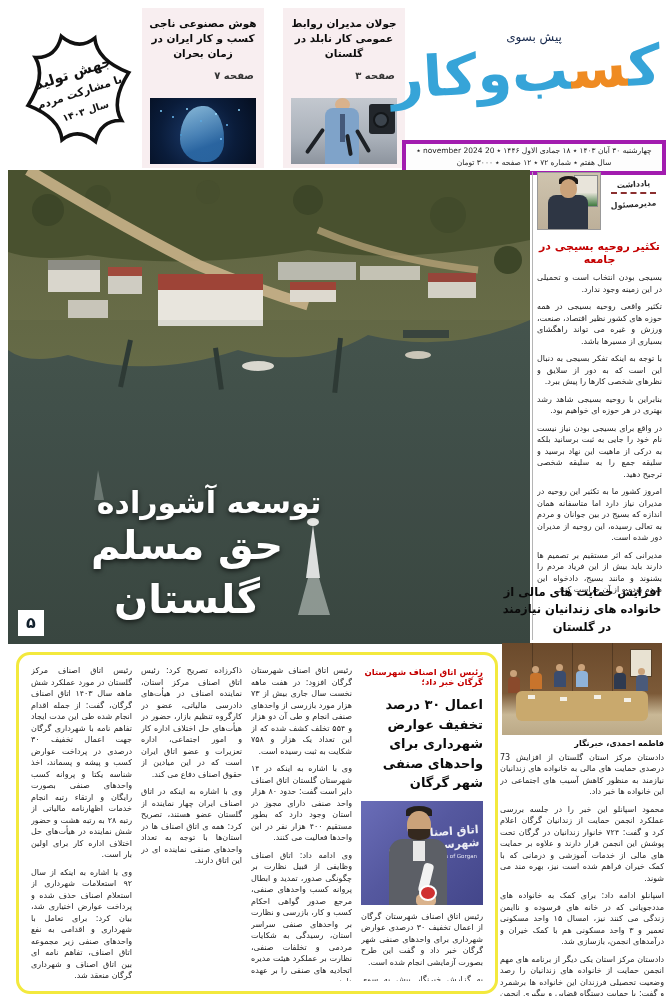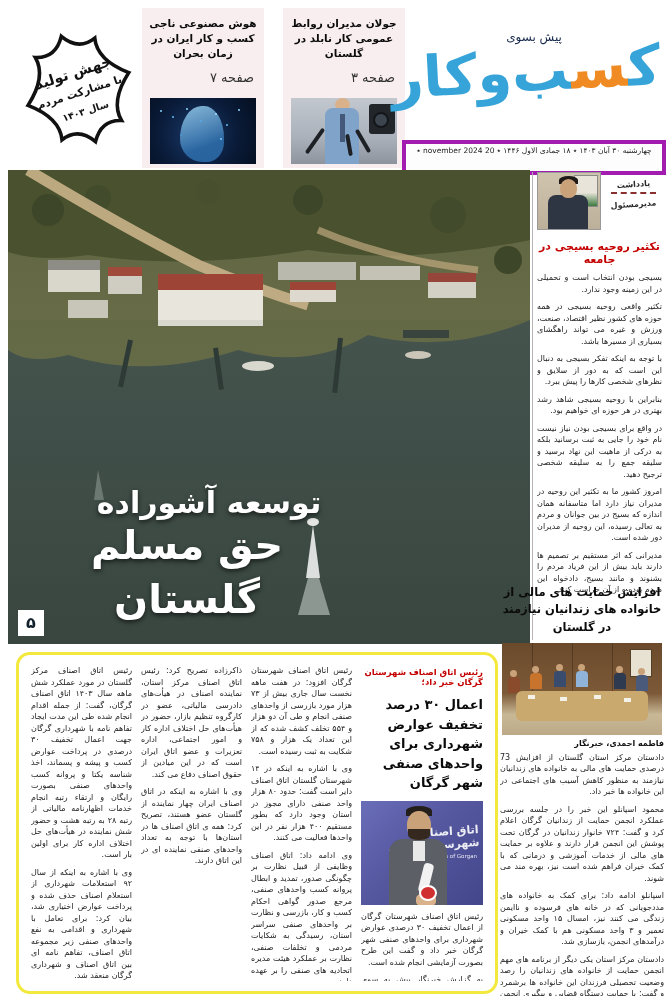--- a/index.html
+++ b/index.html
@@ -10,21 +10,21 @@
   
   .logo-block{left:408px;top:6px;width:252px;height:132px;text-align:center;}
   .logo-pre{font-size:12px;font-weight:normal;color:#17294d;letter-spacing:1px;margin-top:24px;}
   .logo-word{font-size:56px;font-weight:900;line-height:1.0;transform:rotate(-3deg);display:inline-block;}
   .lg-b{color:#36a4d8;} .lg-o{color:#ef8b22;}
   .datebox{left:402px;top:140px;width:256px;height:26px;border:4px solid #a21caf;background:#fdfdfd;
            text-align:center;font-size:7.5px;line-height:12px;color:#222;padding-top:1px;}
   .teaser{top:8px;width:122px;height:160px;background:#f8eef0;overflow:hidden;}
   .teaser.t1{left:142px;} .teaser.t2{left:283px;}
   .teaser-title{font-size:10.5px;font-weight:bold;line-height:1.45;text-align:center;padding:8px 5px 0 5px;color:#0c0c0c;}
-  .teaser-page{font-size:13px;font-weight:normal;text-align:right;padding:8px 10px 0 0;color:#333;}
+  .teaser-page{font-size:10px;font-weight:bold;text-align:right;padding:8px 10px 0 0;color:#333;}
   .teaser-img{position:absolute;left:8px;right:8px;bottom:4px;height:66px;overflow:hidden;}
   
   .ai-img{background:radial-gradient(circle at 45% 55%, #1b3a6b 0%, #0a1c3a 55%, #050e1f 100%);}
   .ai-head{position:absolute;left:30px;top:8px;width:44px;height:56px;background:linear-gradient(160deg,#9fd4f2,#2e6fae 70%);
            border-radius:50% 46% 40% 52%/60% 58% 36% 42%;opacity:.85;}
   .ai-dot{position:absolute;width:2px;height:2px;background:#7fd2ff;border-radius:50%;
           box-shadow:12px 6px 0 #6ab8ef, 26px -2px 0 #8fd8ff, 40px 10px 0 #5aa8e0, 55px 3px 0 #9fe0ff,
                      66px 14px 0 #6ab8ef, 78px -1px 0 #8fd8ff, 20px 24px 0 #4a98d0, 60px 28px 0 #7fc8ff;}
   
   .press-img{background:linear-gradient(180deg,#c3c8cf 0%,#aab1ba 60%,#8d949e 100%);}
@@ -138,20 +138,21 @@
     </div>
   </div>
 
   <div class="abs logo-block">
     <div class="logo-pre">پیش بسوی</div>
     <div class="logo-word"><span class="lg-b">ک</span><span class="lg-o">س</span><span class="lg-b">ب‌وکار</span></div>
   </div>
 
   <div class="abs datebox">
     <div>چهارشنبه ۳۰ آبان ۱۴۰۳ ٭ ۱۸ جمادی الاول ۱۴۴۶ ٭ 20 november 2024 ٭</div>
+    <div>سال هفتم ٭ شماره ۷۲ ٭ ۱۲ صفحه ٭ ۳۰۰۰ تومان</div>
   </div>
 
   <div class="abs lead-photo">
     <svg width="522" height="474" viewBox="0 0 522 474">
       <defs>
         <linearGradient id="water" x1="0" y1="0" x2="0" y2="1">
           <stop offset="0" stop-color="#4d5c57"></stop>
             <stop offset="0.5" stop-color="#43524c"></stop>
             <stop offset="1" stop-color="#3a4742"></stop>
         </linearGradient>

